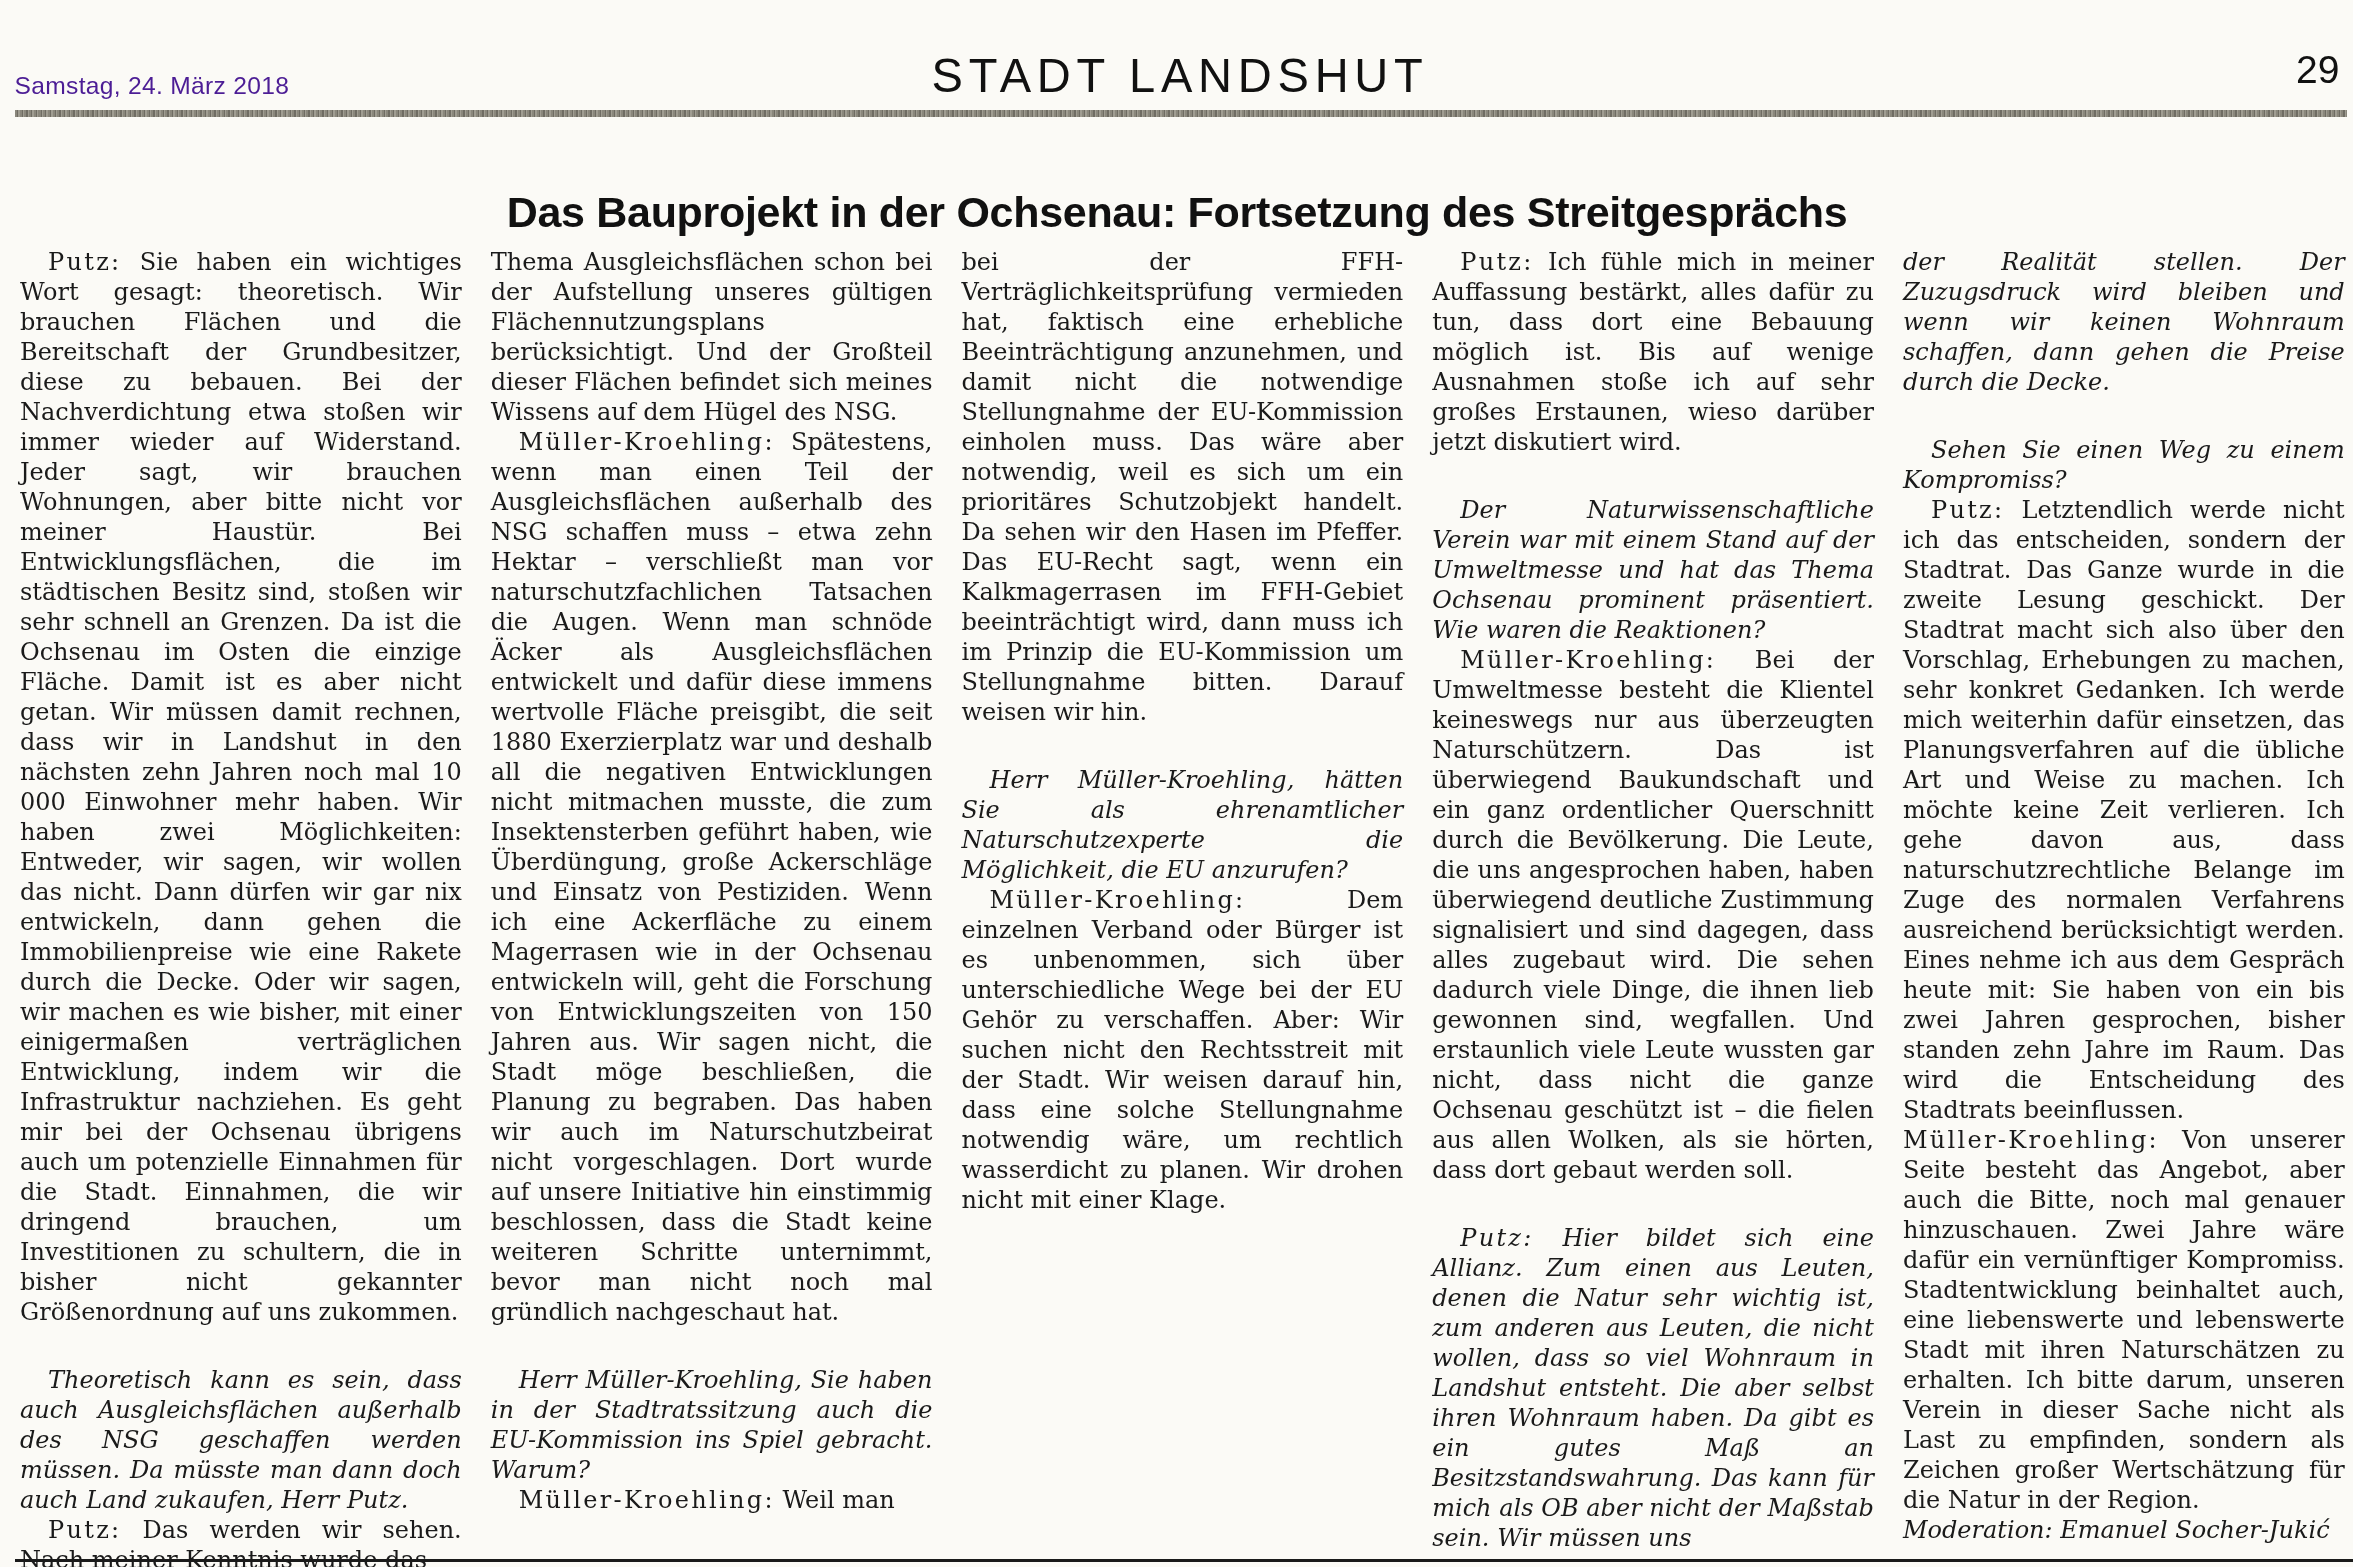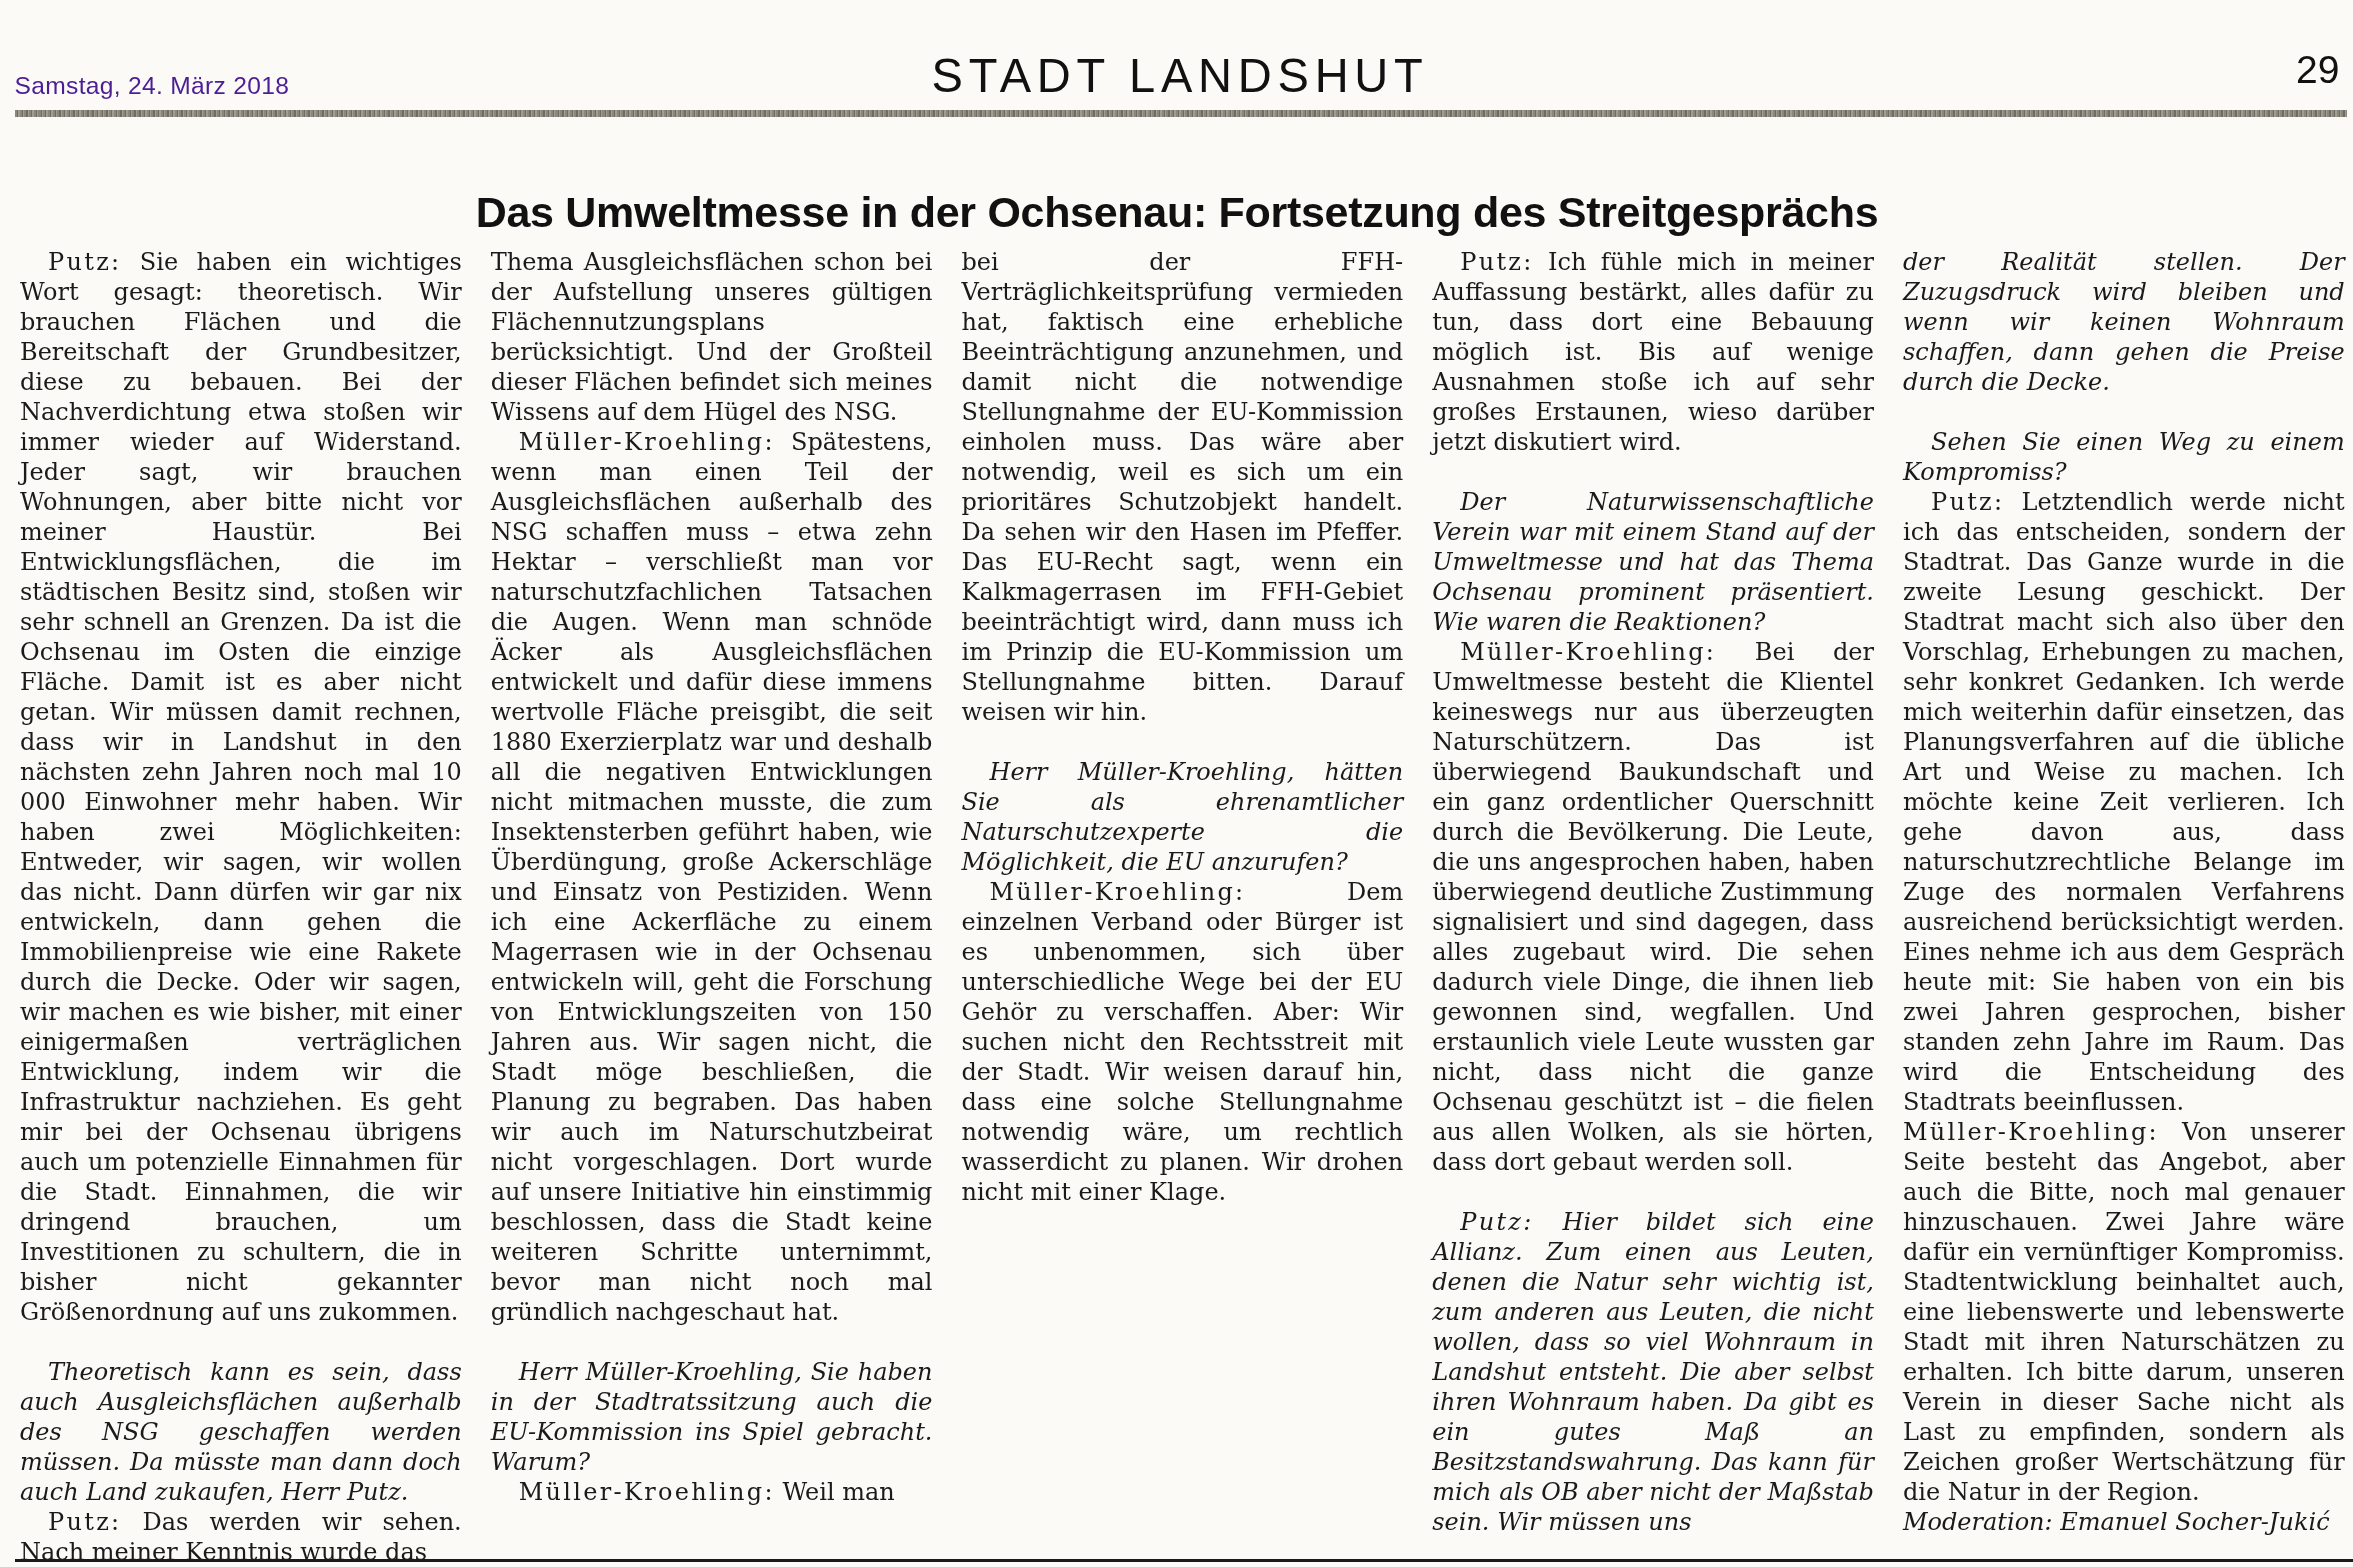--- a/index.html
+++ b/index.html
@@ -40,39 +40,39 @@
     font-size: 43px; color: #111; letter-spacing: -0.3px;
   }
   .headline .bold { font-weight: bold; }
   .columns {
     position: absolute; left: 20px; right: 9.3px; top: 247px; height: 1249px;
     display: grid; grid-template-columns: repeat(5, 1fr); column-gap: 29px;
   }
   .col { font-size: 24px; line-height: 30px; text-align: justify; hyphens: manual; }
   .col p { margin: 0; text-indent: 28px; }
   .col p.noindent { text-indent: 0; }
-  .col p.q { font-style: italic; margin-top: 30px; }
+  .col p.q { font-style: italic; margin-top: 38px; }
   .spk { letter-spacing: 2.3px; }
   .credit { font-style: italic; text-indent: 0 !important; }
   .bottom-rule {
     position: absolute; left: 14.6px; right: 0; top: 1559px; height: 3.3px; background: #1a1a1a;
   }
 </style>
 </head>
 <body>
 
 <header class="masthead">
   <div class="date">Samstag, 24. März 2018</div>
   <div class="section">STADT LANDSHUT</div>
   <div class="pageno">29</div>
 </header>
 <div class="rule"></div>
 
 <h1 class="headline">
-  <span class="bold">Das Umweltmesse in der Ochsenau:</span><span> Fortsetzung des Streitgesprächs</span>
+  <span class="bold">Das Bauprojekt in der Ochsenau:</span><span> Fortsetzung des Streitgesprächs</span>
 </h1>
 
 <main class="columns">
 
   <section class="col">
     <p><span class="spk">Putz:</span><span> Sie haben ein wichtiges Wort gesagt: theoretisch. Wir brauchen Flächen und die Bereitschaft der Grundbesitzer, diese zu bebauen. Bei der Nachverdichtung etwa stoßen wir immer wieder auf Widerstand. Jeder sagt, wir brauchen Wohnungen, aber bitte nicht vor meiner Haustür. Bei Entwicklungsflächen, die im städtischen Besitz sind, stoßen wir sehr schnell an Grenzen. Da ist die Ochsenau im Osten die einzige Fläche. Damit ist es aber nicht getan. Wir müssen damit rechnen, dass wir in Landshut in den nächsten zehn Jahren noch mal 10 000 Einwohner mehr haben. Wir haben zwei Möglichkeiten: Entweder, wir sagen, wir wollen das nicht. Dann dürfen wir gar nix entwickeln, dann gehen die Immobilienpreise wie eine Rakete durch die Decke. Oder wir sagen, wir machen es wie bisher, mit einer einigermaßen verträglichen Entwicklung, indem wir die Infrastruktur nachziehen. Es geht mir bei der Ochsenau übrigens auch um potenzielle Einnahmen für die Stadt. Einnahmen, die wir dringend brauchen, um Investitionen zu schultern, die in bisher nicht gekannter Größenordnung auf uns zukommen.</span></p>
     <p class="q">Theoretisch kann es sein, dass auch Ausgleichsflächen außerhalb des NSG geschaffen werden müssen. Da müsste man dann doch auch Land zukaufen, Herr Putz.</p>
     <p><span class="spk">Putz:</span><span> Das werden wir sehen. Nach meiner Kenntnis wurde das</span></p>
   </section>
 

